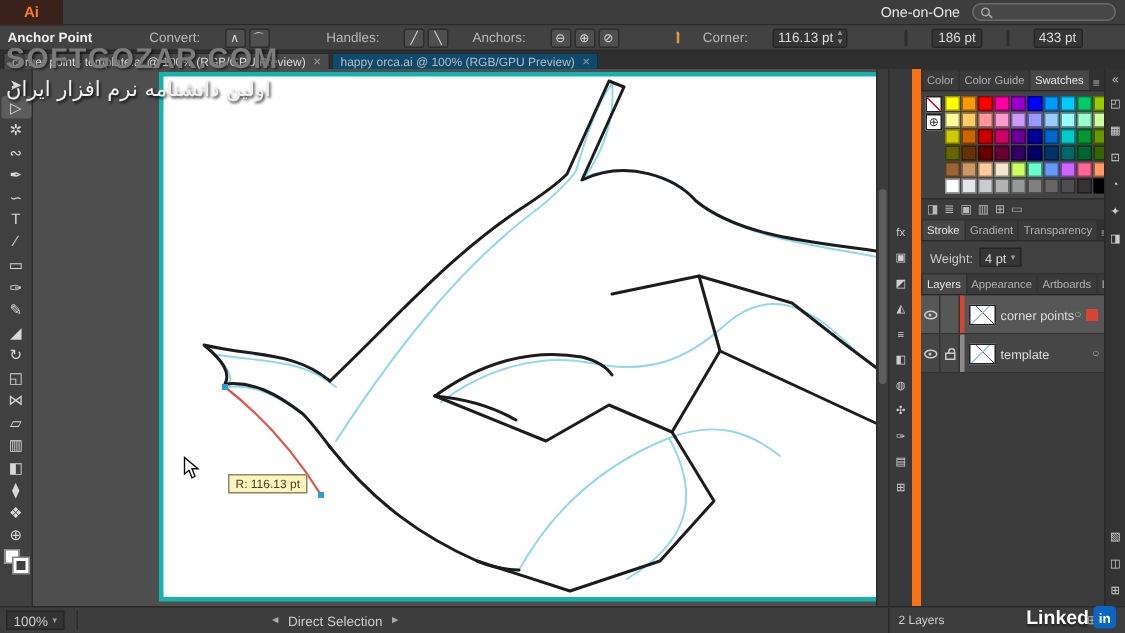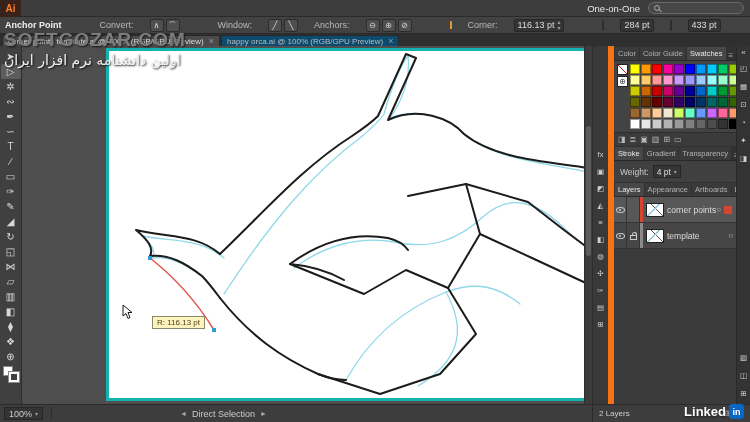--- a/index.html
+++ b/index.html
@@ -1,21 +1,21 @@
 <!DOCTYPE html>
 <html><head>
 <meta charset="utf-8">
 <style>
   *{box-sizing:border-box;margin:0;padding:0}
   html,body{width:750px;height:422px;overflow:hidden}
   body{font-family:"Liberation Sans",sans-serif;font-size:10px;color:#ccc;background:#4e4e4e;position:relative;user-select:none}
 
   
   #menubar{height:17px;background:#3d3d3d;border-bottom:1px solid #2a2a2a;display:flex;align-items:center}
-  #ai-logo{width:21px;height:17px;background:#39221b;color:#ff7c2a;font-weight:bold;font-size:10px;display:flex;align-items:center;justify-content:center}
+  #ai-logo{width:42px;height:17px;background:#39221b;color:#ff7c2a;font-weight:bold;font-size:10px;display:flex;align-items:center;justify-content:center}
   #menus{display:flex;align-items:center}
   .menu-item{padding:0 6px;line-height:16px;color:#ddd;font-size:9.5px;white-space:nowrap}
   #mb-right{margin-left:auto;display:flex;align-items:center;gap:8px;padding-right:6px}
   #mb-right-label{color:#e8e8e8;font-size:9.5px}
   #searchbox{width:96px;height:12px;border:1px solid #6a6a6a;border-radius:7px;background:#474747;display:flex;align-items:center;gap:4px;padding:0 5px}
   #searchbox input{border:none;background:transparent;outline:none;color:#ddd;font-size:8px;width:70px;font-family:"Liberation Sans",sans-serif}
   .mag{width:6px;height:6px;border:1px solid #a5a5a5;border-radius:50%;position:relative;flex:0 0 auto}
   .mag::after{content:'';position:absolute;width:4px;height:1px;background:#a5a5a5;transform:rotate(45deg);right:-3px;bottom:-1px}
 
   
@@ -125,42 +125,42 @@
 
 <div id="controlbar">
   <span class="cb-strong">Anchor Point</span>
   <span class="cb-sep"></span>
   <span>Convert:</span>
   <span id="convert-btns" style="display:flex;gap:2px">
       <span class="cbtn">∧</span>
       <span class="cbtn">⌒</span>
     </span>
   <span class="cb-sep"></span>
-  <span>Window:</span>
+  <span>Handles:</span>
   <span id="handles-btns" style="display:flex;gap:2px">
       <span class="cbtn">╱</span>
       <span class="cbtn">╲</span>
     </span>
   <span>Anchors:</span>
   <span id="anchors-btns" style="display:flex;gap:2px">
       <span class="cbtn">⊖</span>
       <span class="cbtn">⊕</span>
       <span class="cbtn">⊘</span>
     </span>
   <span class="cb-sep"></span>
   <span class="corner-glyph"></span>
   <span>Corner:</span>
   <span class="cb-field">
     <span>116.13 pt</span>
     <span class="mini-arrow">▴<br>▾</span>
   </span>
   <span class="cb-sep"></span>
   <span class="cb-ico"></span>
   <span class="cb-field">
-    <span>284 pt</span>
+    <span>186 pt</span>
   </span>
   <span class="cb-ico"></span>
   <span class="cb-field">
     <span>433 pt</span>
   </span>
   <span class="cb-sep"></span>
   <span class="cb-ico"></span>
 </div>
 
 <div id="tabbar">

